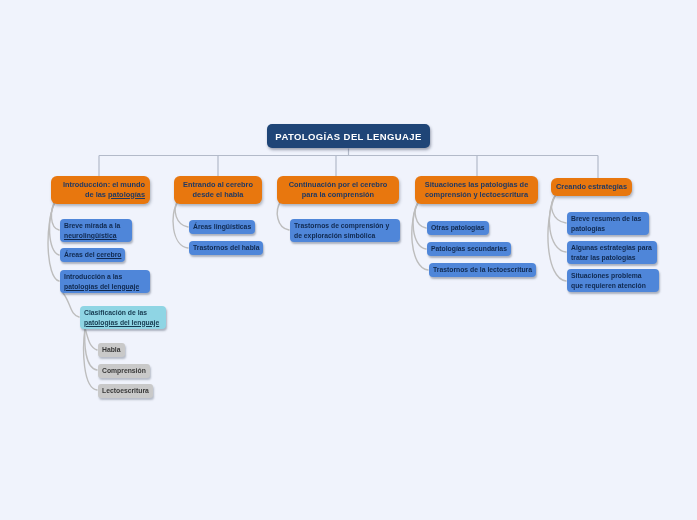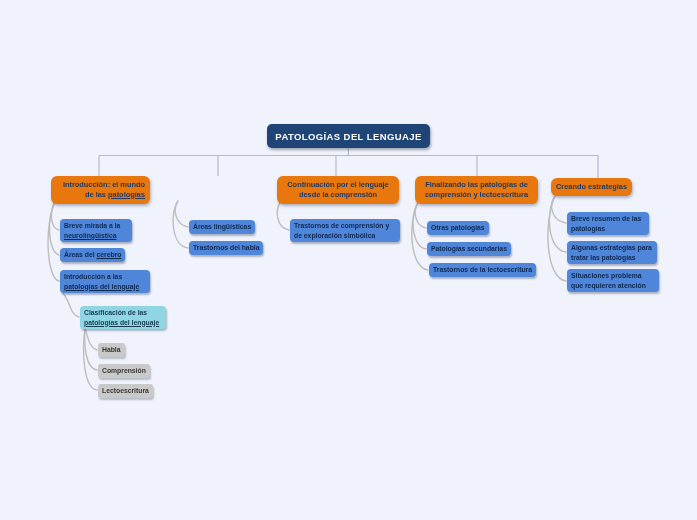--- a/index.html
+++ b/index.html
@@ -117,36 +117,39 @@
   <div class="node child-node gray-node nw" style="left:98px;top:343px;">
     <span>Habla</span>
   </div>
   <div class="node child-node gray-node nw" style="left:98px;top:364px;">
     <span>Comprensión</span>
   </div>
   <div class="node child-node gray-node nw" style="left:98px;top:384px;">
     <span>Lectoescritura</span>
   </div>
 
+  <div class="node branch-node" style="left:174px;top:176px;width:88px;">
+    <span>Entrando al cerebro desde el habla</span>
+  </div>
   <div class="node child-node nw" style="left:189px;top:220px;">
     <span>Áreas lingüísticas</span>
   </div>
   <div class="node child-node nw" style="left:189px;top:241px;">
     <span>Trastornos del habla</span>
   </div>
 
   <div class="node branch-node" style="left:277px;top:176px;width:122px;">
-    <span>Continuación por el lenguaje desde la comprensión</span>
+    <span>Continuación por el cerebro para la comprensión</span>
   </div>
   <div class="node child-node" style="left:290px;top:219px;width:110px;">
     <span>Trastornos de comprensión y de exploración simbólica</span>
   </div>
 
   <div class="node branch-node" style="left:415px;top:176px;width:123px;">
-    <span>Finalizando las patologías de comprensión y lectoescritura</span>
+    <span>Situaciones las patologías de comprensión y lectoescritura</span>
   </div>
   <div class="node child-node nw" style="left:427px;top:221px;">
     <span>Otras patologías</span>
   </div>
   <div class="node child-node nw" style="left:427px;top:242px;">
     <span>Patologías secundarias</span>
   </div>
   <div class="node child-node nw" style="left:429px;top:263px;">
     <span>Trastornos de la lectoescritura</span>
   </div>

